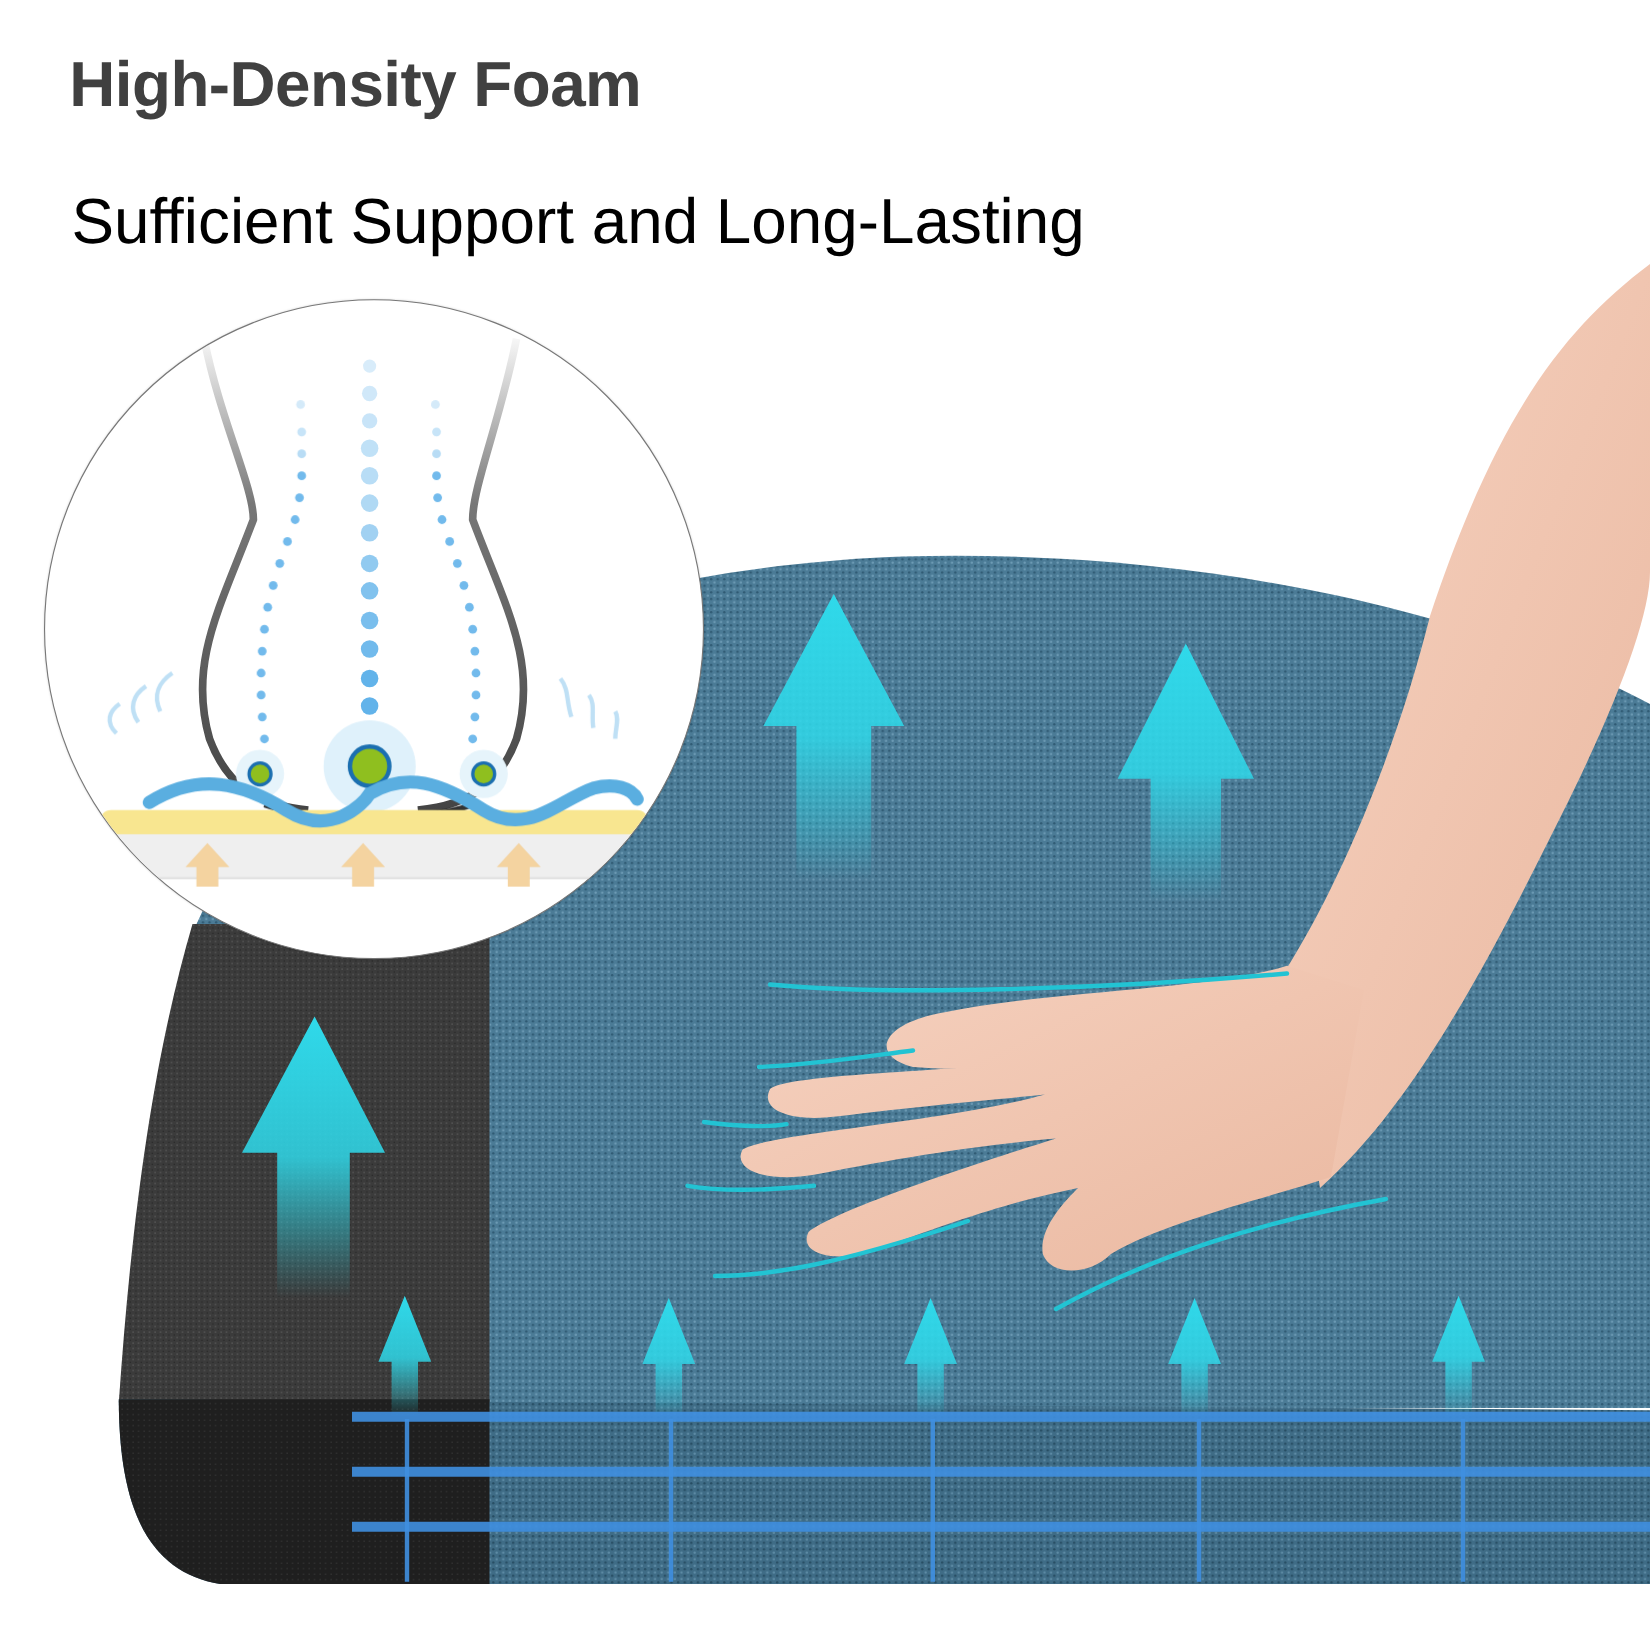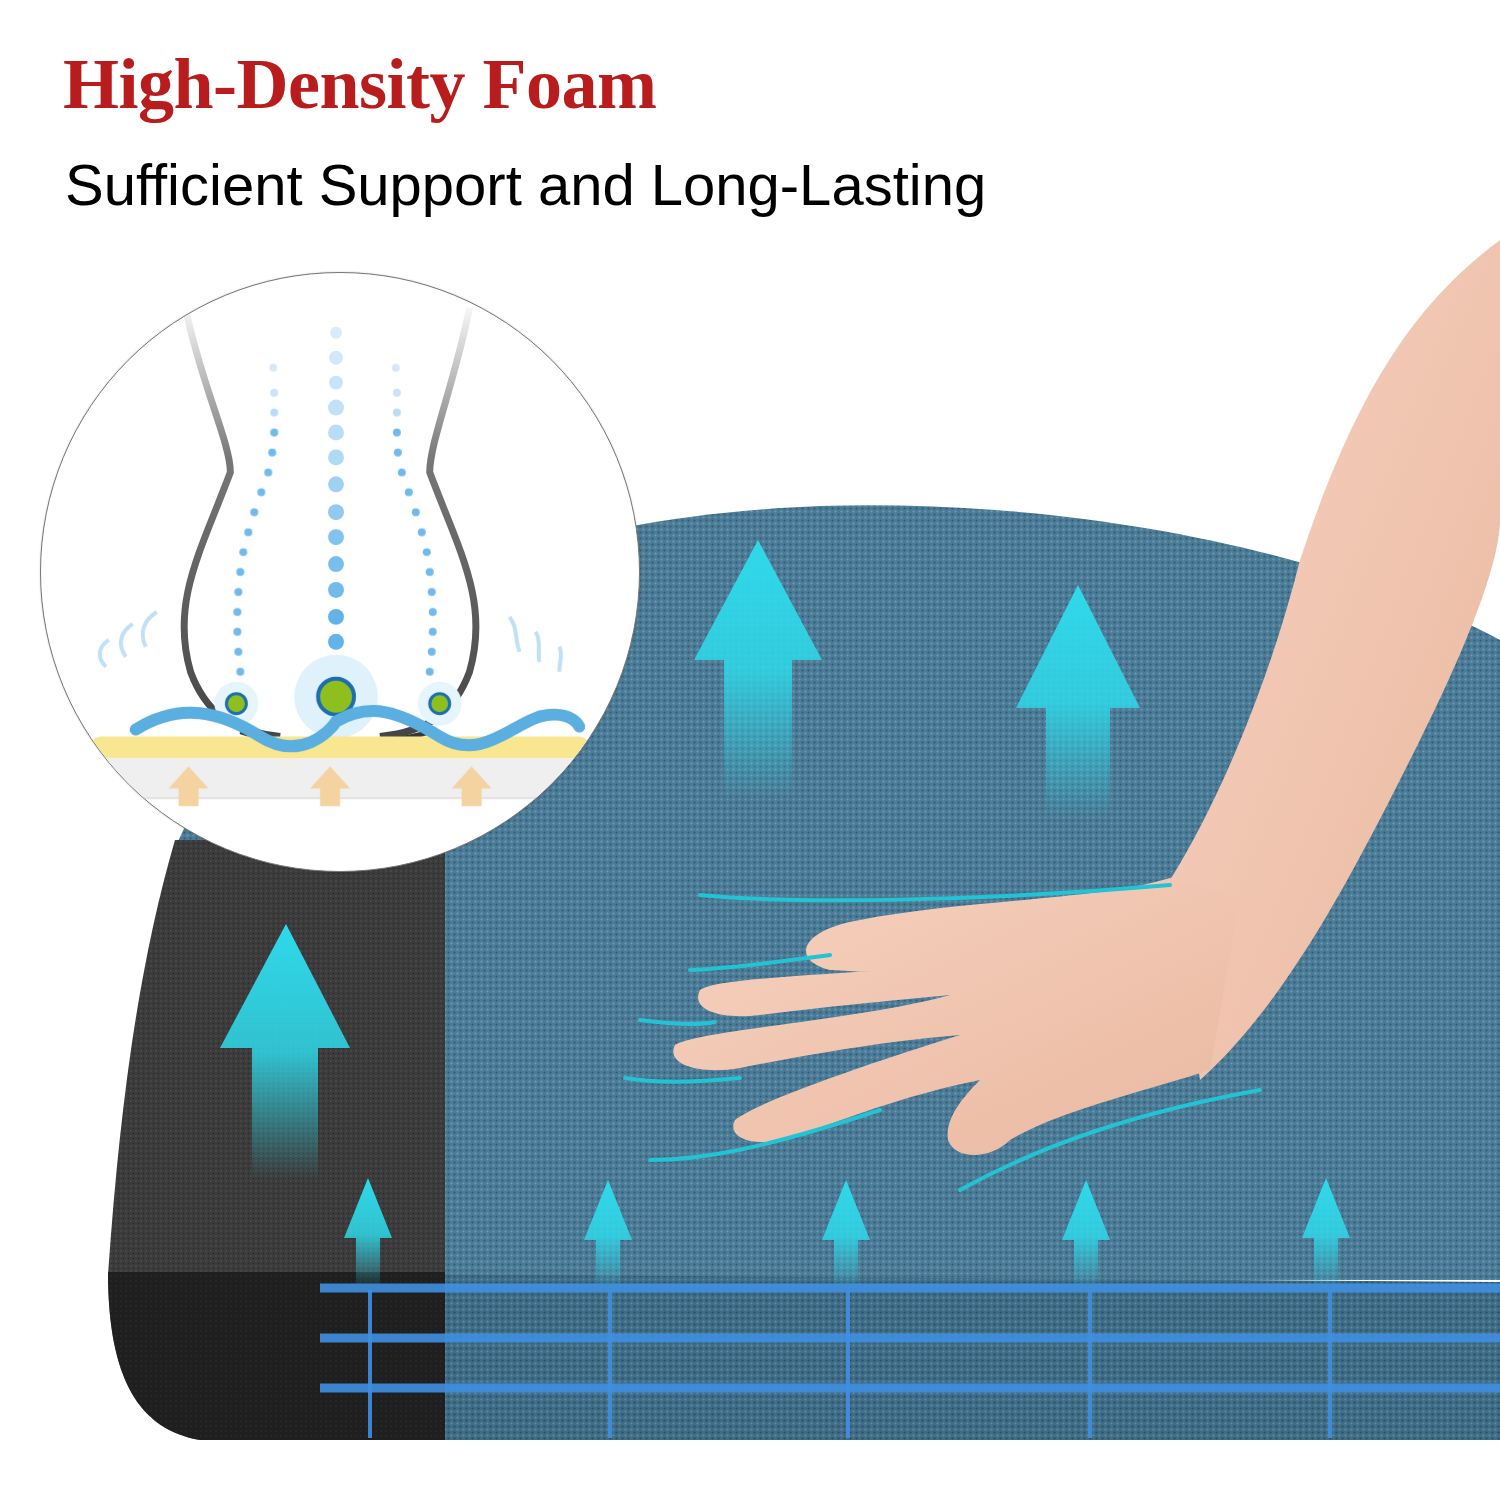--- a/index.html
+++ b/index.html
@@ -1,18 +1,18 @@
 <!DOCTYPE html>
 <html><head>
 <meta charset="utf-8">
 <style>
   html,body{margin:0;padding:0;background:#ffffff;}
   body{width:1500px;height:1500px;position:relative;overflow:hidden;font-family:"Liberation Sans",sans-serif;}
-  .title{position:absolute;left:63px;top:48px;font-size:72px;font-weight:bold;color:#b91c1c;letter-spacing:-0.5px;line-height:1;white-space:nowrap;font-family:Liberation Serif, serif;}
-  .subtitle{position:absolute;left:65px;top:156px;font-size:58px;font-weight:normal;color:#000;line-height:1;white-space:nowrap;}
+  .title{position:absolute;left:63px;top:48px;font-size:58px;font-weight:bold;color:#404040;letter-spacing:-0.5px;line-height:1;white-space:nowrap;}
+  .subtitle{position:absolute;left:65px;top:173px;font-size:58px;font-weight:normal;color:#000;line-height:1;white-space:nowrap;}
   .scene{position:absolute;left:0;top:0;width:1500px;height:1500px;}
   .inset{position:absolute;left:40px;top:272px;width:598px;height:598px;border-radius:50%;background:#fff;border:1px solid #777;overflow:hidden;box-shadow:0 0 2px rgba(0,0,0,.2);}
 </style>
 </head>
 <body>
 
 <div class="title">High-Density Foam</div>
 <div class="subtitle">Sufficient Support and Long-Lasting</div>
 
 <svg class="scene" viewBox="0 0 1500 1500" xmlns="http://www.w3.org/2000/svg">

